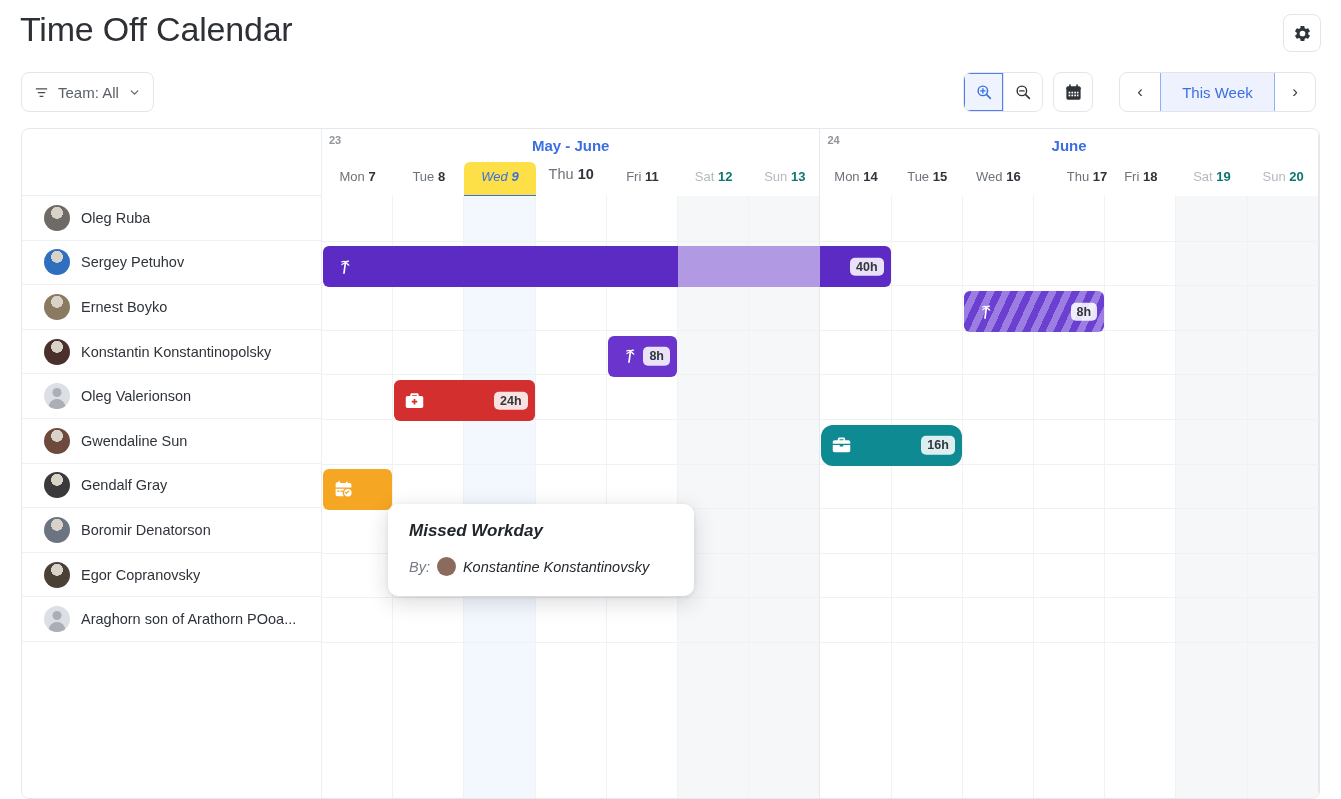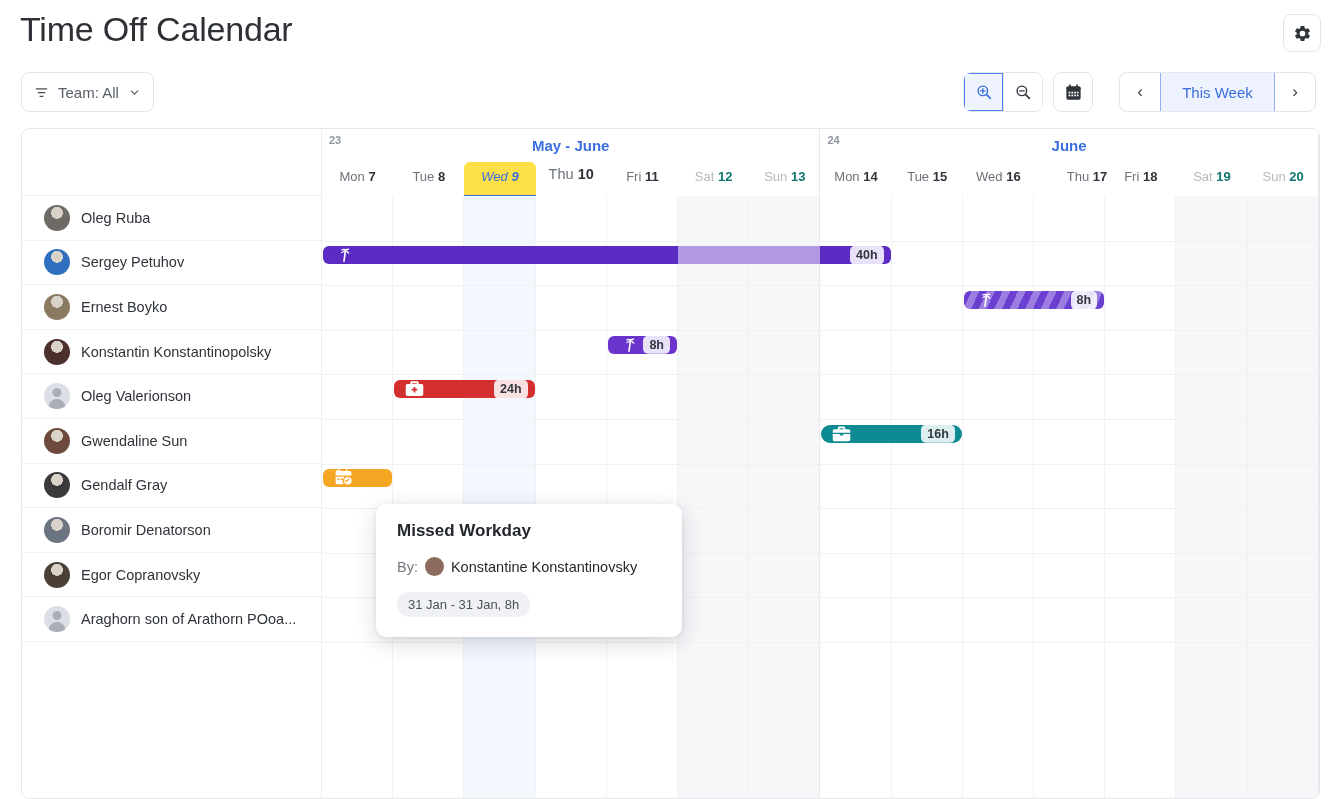--- a/index.html
+++ b/index.html
@@ -204,21 +204,21 @@
   .col.weekend { background: #f6f7f9; }
   .col.today { background: #f3f7fe; }
   .col.weekend-edge { border-right: 1px solid #e6e8eb; }
   .rowline {
     position: absolute; left: 0; right: 0; height: 1px; background: #f0f1f3;
   }
 
   
   .bar {
     position: absolute;
-    height: 18px;
+    height: 41px;
     border-radius: 6px;
     display: flex; align-items: center;
     z-index: 3;
     cursor: pointer;
     overflow: hidden;
     text-align: center;
   }
   .bar .bicon {
     position: absolute; left: 10px; top: 50%; transform: translateY(-50%);
     display: flex; align-items: center;
@@ -472,22 +472,21 @@
         <div class="bar" style="left: 1px; width: 69.2px; top: 273.4px; background: rgb(245, 166, 35);">
           <span class="bicon">
             <svg width="21" height="21" viewBox="0 0 24 24">
               <path fill="#ffffff" d="M7.3 2.2c.5 0 .9.4.9.9v1h6.6v-1c0-.5.4-.9.9-.9s.9.4.9.9v1H19c1.1 0 2 .9 2 2v3.1H3V5.1c0-1.1.9-2 2-2h1.4v-1c0-.5.4-.9.9-.9zM3 10.5h10.6c-1.6 1-2.6 2.8-2.6 4.8 0 1.4.5 2.7 1.4 3.7H5c-1.1 0-2-.9-2-2zm2 2.1v1.7h2.4v-1.7zm3.8 0v1.7h2.2v-1.7zM17 10.8a4.3 4.3 0 1 1 0 8.6 4.3 4.3 0 0 1 0-8.6zm2 2.4-1-1-2.6 2.6-1-1-1 1 2 2z"></path>
             </svg>
           </span>
         </div>
       </div>
   </div>
 
-  <div class="tooltip" style="left:354px; top:375px;">
+  <div class="tooltip" style="left:366px; top:375px;font-style:italic;">
     <div class="tt-title">Missed Workday</div>
     <div class="tt-by">
       <span class="lab">By:</span>
       <span class="av"></span>
       <span class="nm">Konstantine Konstantinovsky</span>
     </div>
-    <div><span class="tt-range">31 Jan - 31 Jan, 8h</span></div>
   </div>
 </div>
 
 </body></html>

